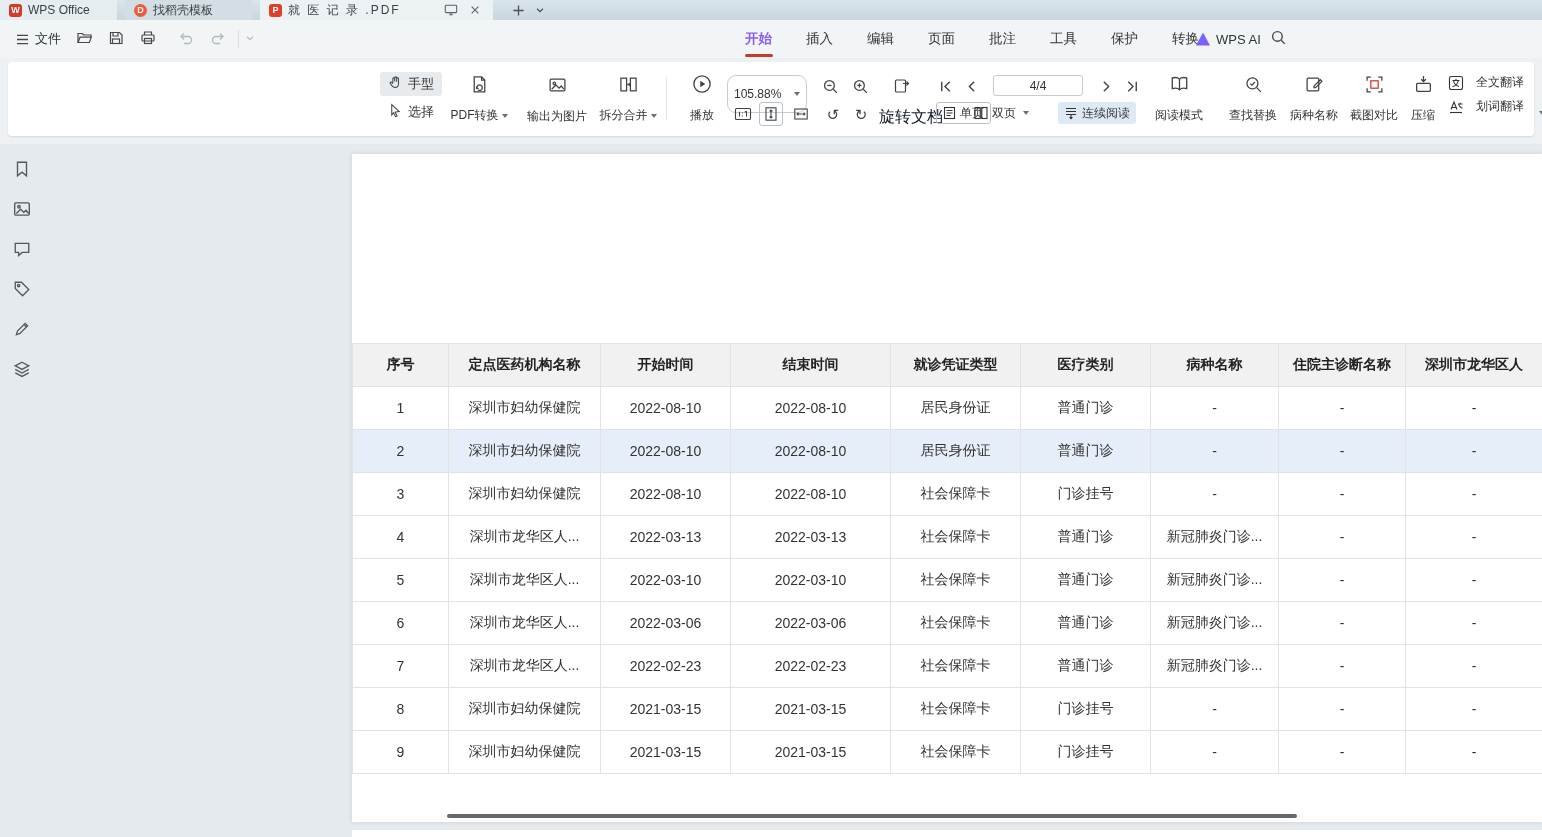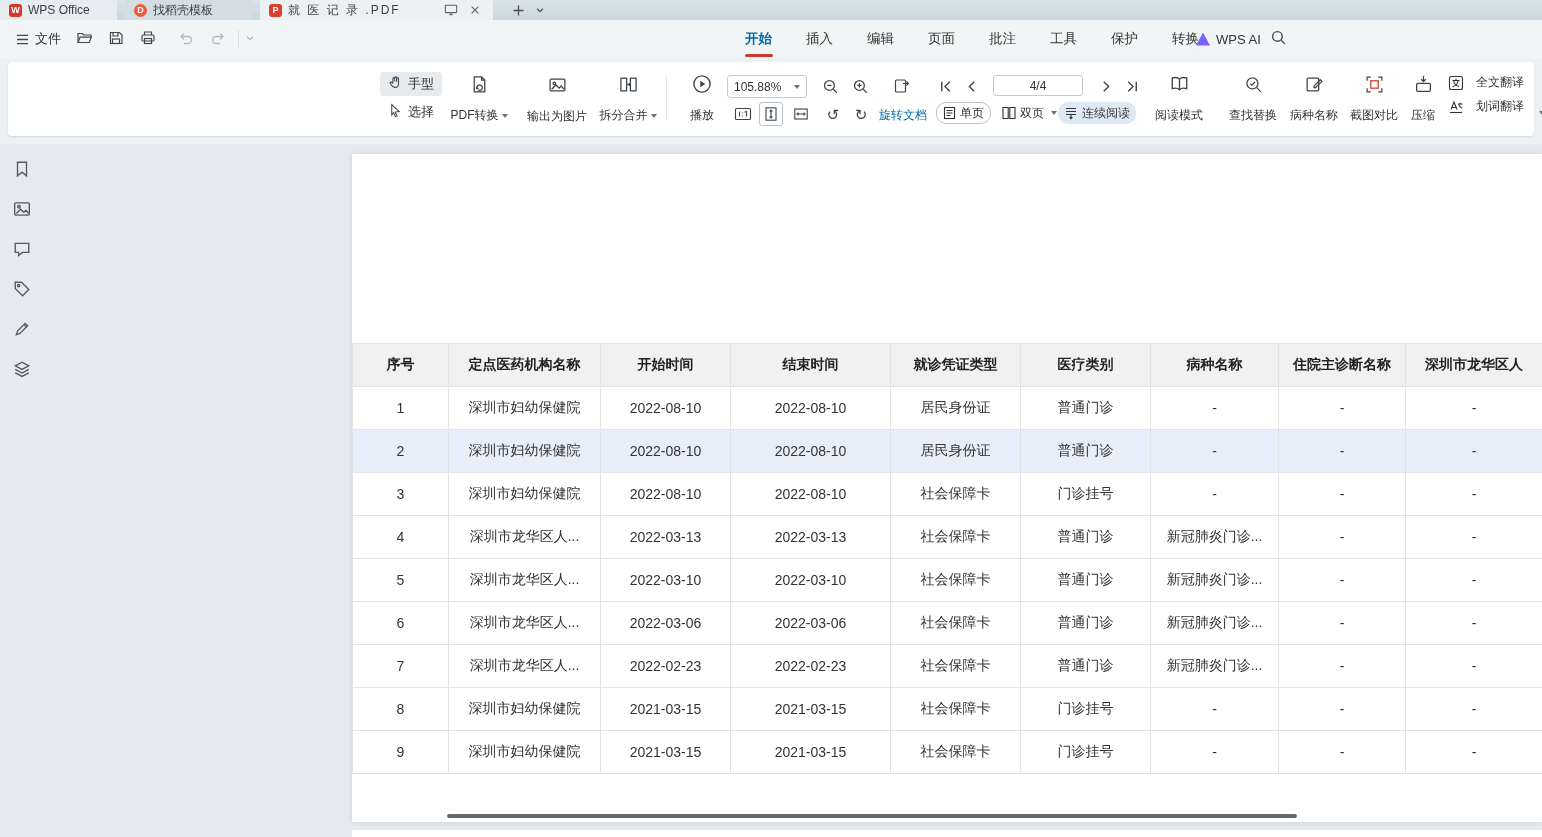--- a/index.html
+++ b/index.html
@@ -27,21 +27,21 @@
   
   .menubar { position:absolute; left:0; top:20px; width:100%; height:38px; background:#f2f5f6; }
   .file-btn { position:absolute; left:8px; top:7px; height:24px; display:flex; align-items:center; gap:6px;
               font-size:13px; padding:0 8px; color:#2e3336; }
   .qbar { position:absolute; left:74px; top:8px; display:flex; align-items:center; gap:12px; }
   .qicon { width:20px; height:20px; display:flex; align-items:center; justify-content:center; color:#45494c; }
   .qicon.dim { color:#b3b9bc; }
   .vline { position:absolute; left:238px; top:10px; width:1px; height:18px; background:#d8dde0; }
   .menus { position:absolute; left:728px; top:0; height:38px; display:flex; }
   .menu-item { padding:0 17px; line-height:38px; font-size:13.5px; color:#333; position:relative; }
-  .menu-item.active { color:#0369a1; font-weight:bold; }
+  .menu-item.active { color:#8b5cf6; font-weight:bold; }
   .menu-item.active::after { content:""; position:absolute; left:50%; transform:translateX(-50%);
               bottom:1px; width:28px; height:3px; background:#c7392b; border-radius:2px; }
   .wpsai { position:absolute; left:1196px; top:0; height:38px; display:flex; align-items:center; gap:6px; font-size:13px; color:#2e3336; }
   .ai-logo { width:14px; height:13px; background:linear-gradient(135deg,#4e7dff,#9b4dff);
              clip-path:polygon(50% 0,100% 100%,0 100%); }
   .msearch { position:absolute; left:1270px; top:9px; width:20px; height:20px; color:#45494c; }
 
   
   .ribbon-band { position:absolute; left:0; top:58px; width:100%; height:86px; background:#eef1f3; }
   .ribbon-card { position:absolute; left:8px; top:4px; width:1526px; height:74px; background:#fff;
@@ -49,29 +49,29 @@
   .rc { position:absolute; }
   .g-hand { left:372px; top:10px; display:flex; flex-direction:column; gap:4px; }
   .tool-row { display:flex; align-items:flex-start; gap:5px; font-size:13px; color:#333; padding:3px 8px; border-radius:3px; }
   .tool-row.on { background:#e7ebee; }
   .bigbtn { top:11px; width:68px; height:52px; display:flex; flex-direction:column; align-items:center; }
   .bigbtn .bicon { height:22px; display:flex; align-items:center; color:#3f4448; }
   .bigbtn .blbl { margin-top:12px; font-size:12px; color:#333; display:flex; align-items:center; white-space:nowrap; }
   .caret { width:0; height:0; border-left:3.5px solid transparent; border-right:3.5px solid transparent;
            border-top:4px solid #6a7074; display:inline-block; margin-left:3px; }
   .sep { top:14px; width:1px; height:44px; background:#e6e9ea; }
-  .zoom-select { left:719px; top:13px; width:80px; height:23px; border:1px solid #c6ccd0; border-radius:3px;
+  .zoom-select { left:719px; top:13px; width:80px; height:38px; border:1px solid #c6ccd0; border-radius:9px;
                  display:flex; align-items:center; justify-content:space-between; padding:0 6px; font-size:12px; color:#2f3437; background:#fff; }
   .ib { width:24px; height:24px; display:flex; align-items:center; justify-content:center; color:#3f4448; }
   .ib.boxed { border:1px solid #b9c2c8; border-radius:3px; }
   .page-box { left:985px; top:13px; width:90px; height:21px; border:1px solid #c6ccd0; border-radius:3px;
               font-size:12px; text-align:center; color:#2f3437; background:#fff; font-family:inherit; }
-  .rlbl { font-size:12px; color:#0369a1; white-space:nowrap; }
+  .rlbl { font-size:16px; color:#0f172a; white-space:nowrap; }
   .mode-btn { height:22px; display:flex; align-items:center; gap:4px; font-size:12px; color:#333;
-              padding:0 6px; border-radius:10px; white-space:nowrap; }
+              padding:0 6px; border-radius:3px; white-space:nowrap; }
   .mode-btn.boxed { border:1px solid #b9c2c8; }
   .mode-btn.hl { background:#dde9f5; }
   .g-translate { left:1440px; top:12px; display:flex; flex-direction:column; gap:7px; }
   .trow { display:flex; align-items:flex-end; gap:12px; font-size:12px; color:#333; white-space:nowrap; }
   .glyph-rot { font-size:15px; line-height:1; color:#3f4448; }
 
   
   .workspace { position:absolute; left:0; top:144px; width:100%; height:693px; background:#e4eaee; }
   .rail { position:absolute; left:0; top:0; width:44px; height:100%; display:flex; flex-direction:column;
           align-items:center; padding-top:16px; gap:22px; }
@@ -357,21 +357,21 @@
       </div>
       <div class="rc rlbl" style="left:871px; top:45px;">旋转文档</div>
 
       <div class="rc mode-btn boxed" style="left:928px; top:40px;">
         <svg width="13" height="14" viewBox="0 0 13 14" fill="none" stroke="currentColor" stroke-width="1.1">
           <rect x="1.5" y="1.5" width="10" height="11"></rect>
             <path d="M3.5 4.5h6M3.5 7h6M3.5 9.5h4"></path>
         </svg>
         <span>单页</span>
       </div>
-      <div class="rc mode-btn" style="left:988px; top:40px;">
+      <div class="rc mode-btn" style="left:960px; top:40px;">
         <svg width="14" height="14" viewBox="0 0 14 14" fill="none" stroke="currentColor" stroke-width="1.1">
           <rect x="1" y="1.5" width="5.2" height="11"></rect>
             <rect x="7.8" y="1.5" width="5.2" height="11"></rect>
         </svg>
         <span>双页</span>
         <span class="caret"></span>
       </div>
       <div class="rc mode-btn hl" style="left:1050px; top:40px;">
         <svg width="14" height="14" viewBox="0 0 14 14" fill="none" stroke="currentColor" stroke-width="1.1">
           <path d="M2 2.5h10M2 5.5h10M2 8.5h10"></path>

